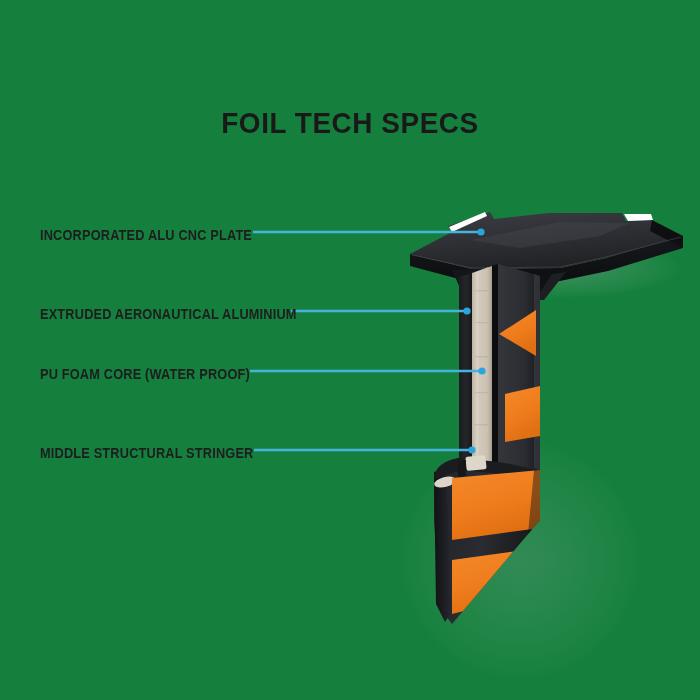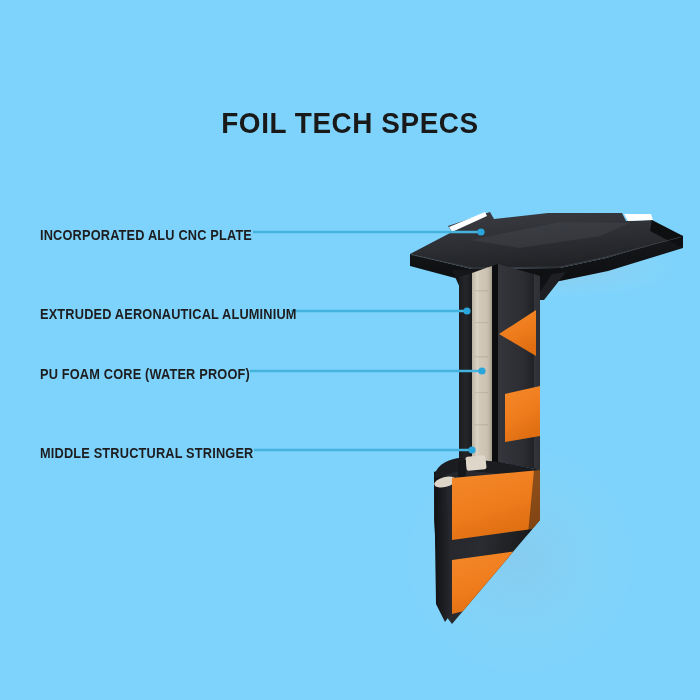--- a/index.html
+++ b/index.html
@@ -8,21 +8,21 @@
     padding: 0;
     background: #ffffff;
   }
   body {
     font-family: "Liberation Sans", sans-serif;
   }
   #stage {
     position: relative;
     width: 700px;
     height: 700px;
-    background: #7dd3fc;
+    background: #15803d;
     overflow: hidden;
   }
   #diagram-title {
     position: absolute;
     left: 0;
     top: 106px;
     width: 700px;
     text-align: center;
     font-family: "Liberation Sans", sans-serif;
     font-weight: bold;

